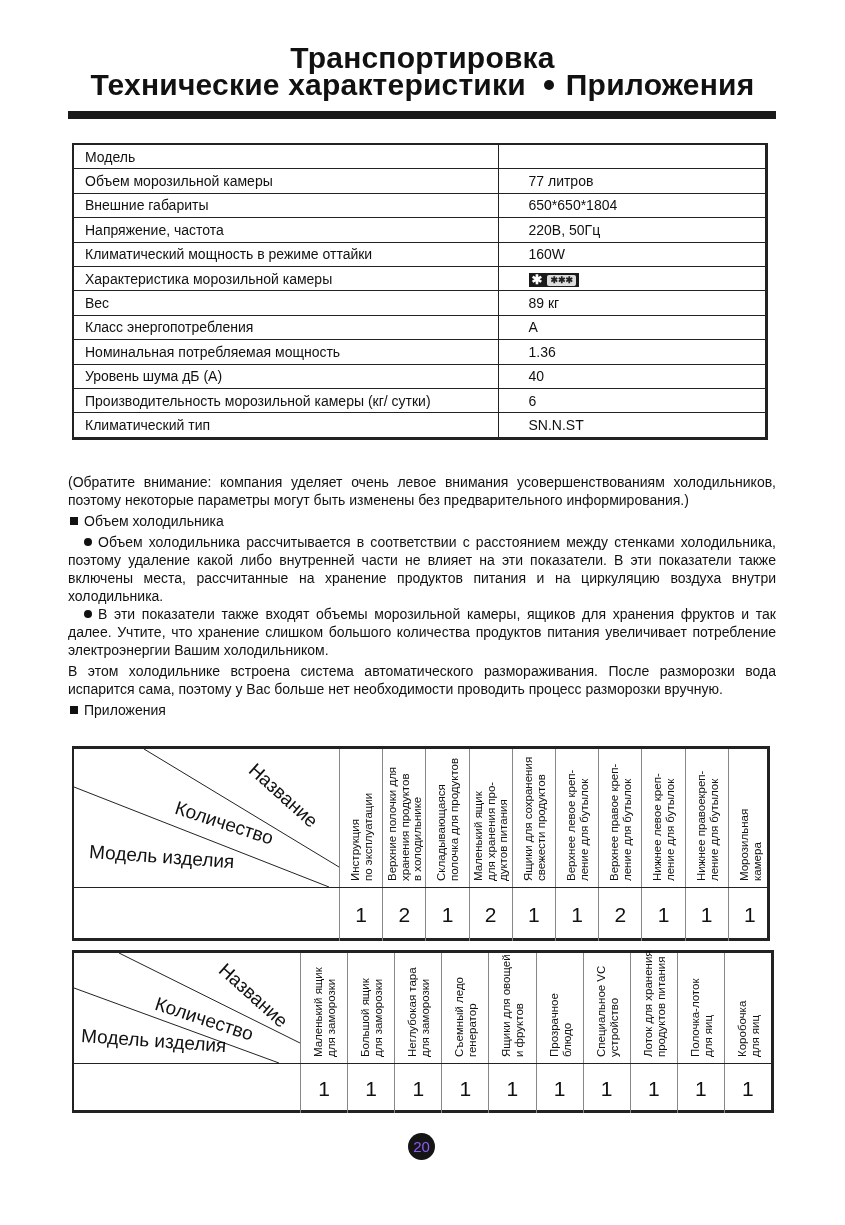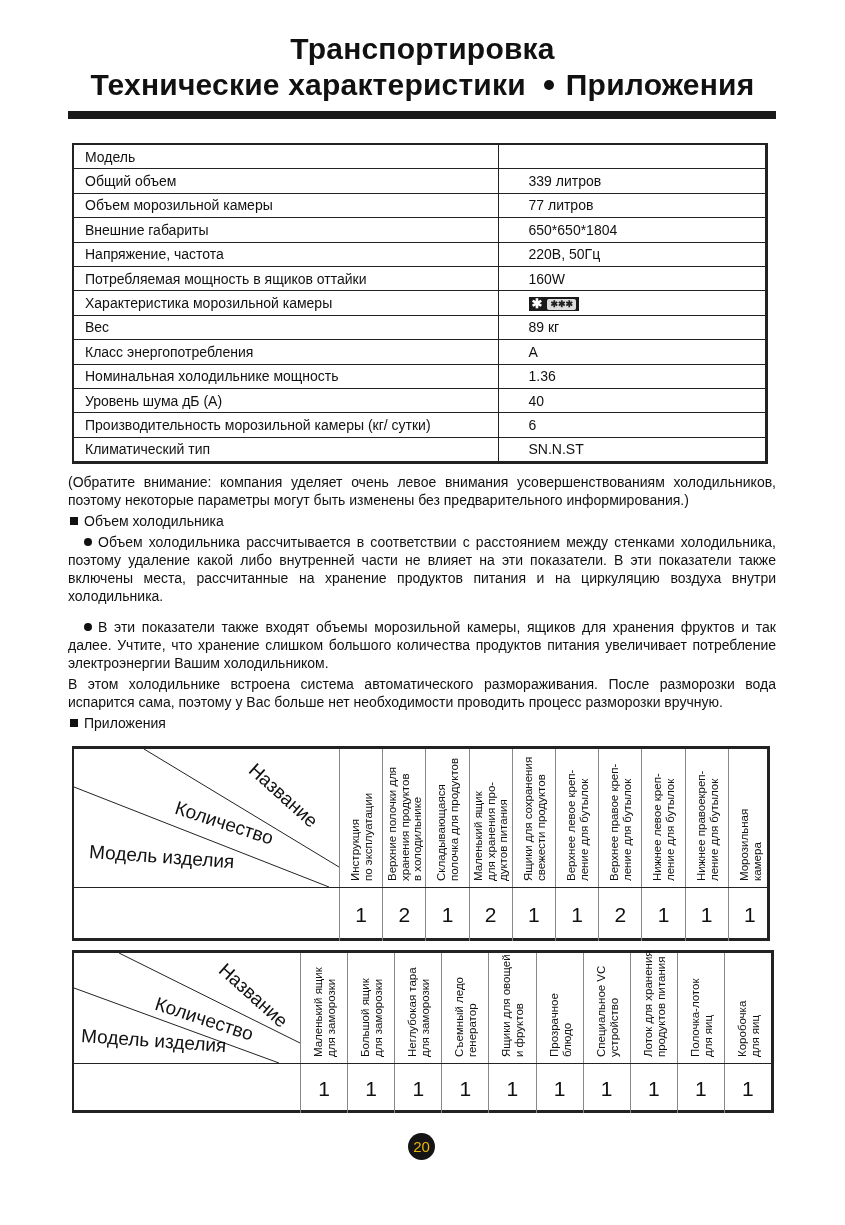--- a/index.html
+++ b/index.html
@@ -1,19 +1,19 @@
 <!DOCTYPE html>
 <html><head>
 <meta charset="utf-8">
 <style>
   html, body { margin: 0; padding: 0; background: #ffffff; }
   body { width: 845px; height: 1225px; position: relative; overflow: hidden;
          font-family: "Liberation Sans", sans-serif; color: #111; }
   .title { position: absolute; left: 0; width: 845px; text-align: center; font-weight: bold; font-size: 30px; letter-spacing: 0.2px; }
-  .t1 { top: 32px; }
+  .t1 { top: 41px; }
   .t2 { top: 68px; }
   .t2 .dot { display: inline-block; width: 10px; height: 10px; border-radius: 50%; background: #111; margin: 0 12px 4px 18px; vertical-align: middle; }
   .rule { position: absolute; left: 68px; top: 111px; width: 708px; height: 8px; background: #1a1a1a; }
 
   table.spec { position: absolute; left: 72px; top: 143px; width: 696px; border-collapse: collapse; font-size: 14px; }
   table.spec td { border: 1px solid #222; height: 23.4px; padding: 0 0 0 11px; line-height: 22px; }
   table.spec td.v { padding-left: 30px; }
   table.spec { border: 2px solid #222; border-right-width: 3px; border-bottom-width: 3px; }
   table.spec col.c1 { width: 425px; }
 
@@ -29,21 +29,21 @@
   .app { position: absolute; left: 72px; border: 3px solid #222; border-left-width: 2px; box-sizing: border-box; }
   .app1 { top: 746px; width: 698px; height: 195px; }
   .app2 { top: 950px; width: 702px; height: 163px; }
   .dlabel { position: absolute; white-space: nowrap; font-size: 18px; transform-origin: left top; }
   .hcell { position: absolute; top: 0; border-left: 1px solid #888; box-sizing: border-box; }
   .hcell .vt { position: absolute; left: 50%; bottom: 6px; width: 0; height: 0; }
   .hcell .vt span { position: absolute; left: 0; top: 0; transform: rotate(-90deg); transform-origin: left top; white-space: pre; font-size: 11.5px; line-height: 12.5px; display: block; }
   .ncell { position: absolute; border-left: 1px solid #888; box-sizing: border-box; text-align: center; font-size: 21px; }
   .hline { position: absolute; left: 0; height: 1px; background: #222; }
 
-  .page-num { position: absolute; left: 408px; top: 1133px; width: 27px; height: 27px; border-radius: 50%; background: #151515; color: #eab308; font-size: 15px; text-align: center; line-height: 27px; }
+  .page-num { position: absolute; left: 408px; top: 1133px; width: 27px; height: 27px; border-radius: 50%; background: #151515; color: #8b5cf6; font-size: 15px; text-align: center; line-height: 27px; }
 </style>
 </head>
 <body>
 
 <div class="title t1">Транспортировка</div>
 <div class="title t2">
   <span>Технические характеристики</span><span class="dot"></span><span>Приложения</span>
 </div>
 <div class="rule"></div>
 
@@ -51,53 +51,49 @@
   <colgroup>
       <col class="c1">
       <col>
     </colgroup>
   <tbody id="spec-body">
       <tr>
         <td>Модель</td>
         <td class="v"></td>
       </tr>
       <tr>
-        <td>Общий объем</td>
-        <td class="v">339 литров</td>
-      </tr>
-      <tr>
         <td>Объем морозильной камеры</td>
         <td class="v">77 литров</td>
       </tr>
       <tr>
         <td>Внешние габариты</td>
         <td class="v">650*650*1804</td>
       </tr>
       <tr>
         <td>Напряжение, частота</td>
         <td class="v">220В, 50Гц</td>
       </tr>
       <tr>
-        <td>Потребляемая мощность в ящиков оттайки</td>
+        <td>Климатический мощность в режиме оттайки</td>
         <td class="v">160W</td>
       </tr>
       <tr>
         <td>Характеристика морозильной камеры</td>
         <td class="v"><span class="stars"><span>✱</span><span class="inner">✱✱✱</span></span></td>
       </tr>
       <tr>
         <td>Вес</td>
         <td class="v">89 кг</td>
       </tr>
       <tr>
         <td>Класс энергопотребления</td>
         <td class="v">A</td>
       </tr>
       <tr>
-        <td>Номинальная холодильнике мощность</td>
+        <td>Номинальная потребляемая мощность</td>
         <td class="v">1.36</td>
       </tr>
       <tr>
         <td>Уровень шума дБ (А)</td>
         <td class="v">40</td>
       </tr>
       <tr>
         <td>Производительность морозильной камеры (кг/ сутки)</td>
         <td class="v">6</td>
       </tr>
@@ -105,21 +101,21 @@
         <td>Климатический тип</td>
         <td class="v">SN.N.ST</td>
       </tr>
     </tbody>
 </table>
 
 <div class="txt p1">
   <div>(Обратите внимание: компания уделяет очень левое внимания усовершенствованиям холодильников, поэтому некоторые параметры могут быть изменены без предварительного информирования.)</div>
   <div class="h" style="margin-top:3px"><span class="sq"></span><span>Объем холодильника</span></div>
   <div style="margin-top:3px"><span class="bul"></span><span>Объем  холодильника рассчитывается в соответствии с расстоянием между стенками холодильника, поэтому удаление какой либо внутренней части не влияет на эти показатели. В эти показатели также включены места, рассчитанные на хранение продуктов питания и на циркуляцию воздуха внутри холодильника.</span></div>
-  <div style="margin-top:13px"><span class="bul"></span><span>В эти показатели также входят объемы морозильной камеры, ящиков для хранения фруктов и так далее. Учтите, что хранение слишком большого количества продуктов питания увеличивает потребление электроэнергии Вашим холодильником.</span></div>
+  <div style="margin-top:0"><span class="bul"></span><span>В эти показатели также входят объемы морозильной камеры, ящиков для хранения фруктов и так далее. Учтите, что хранение слишком большого количества продуктов питания увеличивает потребление электроэнергии Вашим холодильником.</span></div>
   <div style="margin-top:3px">В  этом холодильнике встроена система автоматического размораживания. После разморозки вода испарится сама, поэтому у Вас больше нет необходимости проводить процесс разморозки вручную.</div>
   <div class="h" style="margin-top:3px"><span class="sq"></span><span>Приложения</span></div>
 </div>
 
 <div class="app app1" id="app0">
     <svg width="265" height="138" style="position: absolute; left: 0px; top: 0px;">
       <line x1="70" y1="0" x2="265" y2="118" stroke="#222" stroke-width="1"></line>
       <line x1="0" y1="38" x2="255" y2="138" stroke="#222" stroke-width="1"></line>
     </svg>
     <div class="dlabel" style="left: 185px; top: 10px; font-size: 19px; transform: rotate(42deg);">Название</div>

